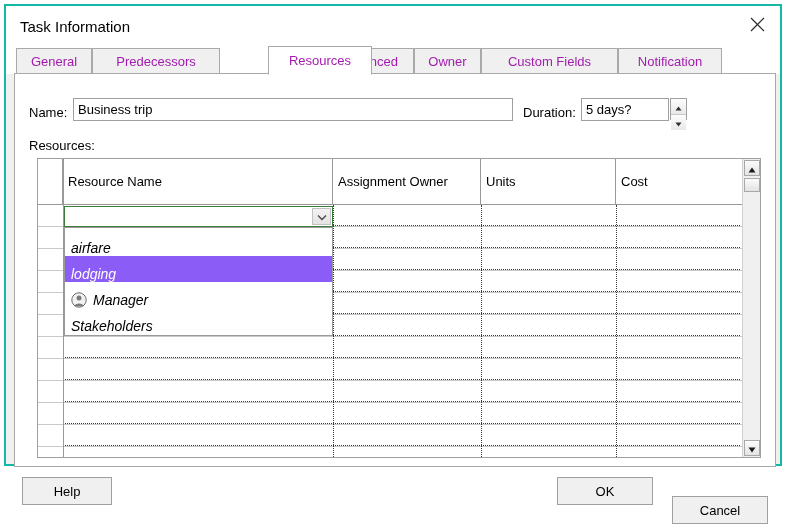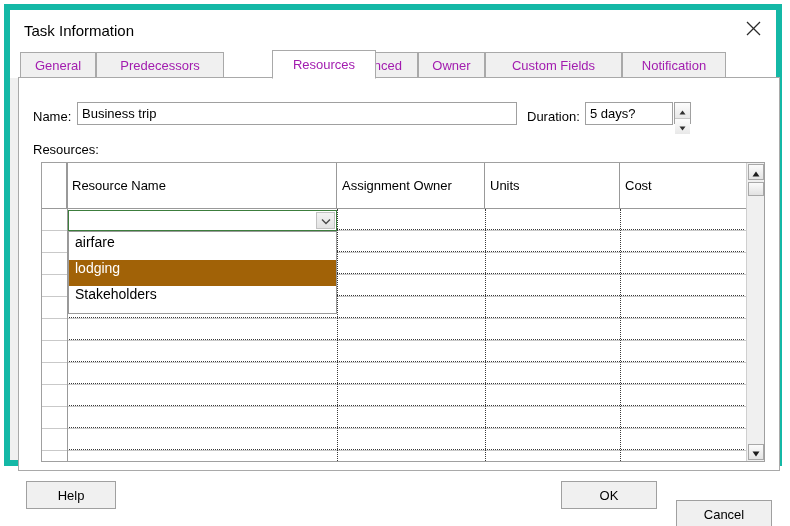--- a/index.html
+++ b/index.html
@@ -17,21 +17,21 @@
   }
 
   
   .dialog {
     position: absolute;
     left: 4px;
     top: 4px;
     width: 778px;
     height: 462px;
     background: #f0f0f0;
-    border: 6px solid #14b8a6;
+    border: 2px solid #14b8a6;
     box-sizing: border-box;
   }
 
   
   .titlebar {
     position: absolute;
     left: 0; top: 0;
     width: 100%;
     height: 40px;
     background: #ffffff;
@@ -282,29 +282,30 @@
     width: 269px;
     background: #ffffff;
     border: 1px solid #9a9a9a;
     box-sizing: border-box;
     z-index: 20;
     padding: 2px 0 1px 0;
   }
   .dd-item {
     height: 26px;
     display: flex;
-    align-items: flex-start;
+    align-items: flex-end;
     padding-left: 6px;
     font-size: 14px;
     color: #000000;
     box-sizing: border-box;
     white-space: nowrap;
+    font-style: italic;
   }
   .dd-item.selected {
-    background: #a16207;
+    background: #8b5cf6;
     color: #ffffff;
   }
   .person-icon {
     width: 16px;
     height: 16px;
     margin-right: 6px;
     flex: none;
     display: block;
   }
 
@@ -462,20 +463,30 @@
       </div>
 
       <div class="dropdown" id="dropdown-list">
           <div class="dd-item">
             <span>airfare</span>
           </div>
           <div class="dd-item selected">
             <span>lodging</span>
           </div>
           <div class="dd-item">
+            <span>
+              <svg class="person-icon" viewBox="0 0 16 16">
+                <circle cx="8" cy="8" r="7.2" fill="#f2f2f2" stroke="#6b6b6b" stroke-width="1"></circle>
+                <circle cx="8" cy="6" r="2.5" fill="#7a7a7a"></circle>
+                <path d="M3.4 14.2 C4.2 10.6 11.8 10.6 12.6 14.2 Z" fill="#7a7a7a"></path>
+              </svg>
+            </span>
+            <span>Manager</span>
+          </div>
+          <div class="dd-item">
             <span>Stakeholders</span>
           </div>
         </div>
 
     </div>
   </div>
 
   <div class="btn" style="left:16px; top:471px; width:90px;">Help</div>
   <div class="btn" style="left:551px; top:471px; width:96px;">OK</div>
   <div class="btn" style="left:666px; top:490px; width:96px;">Cancel</div>

